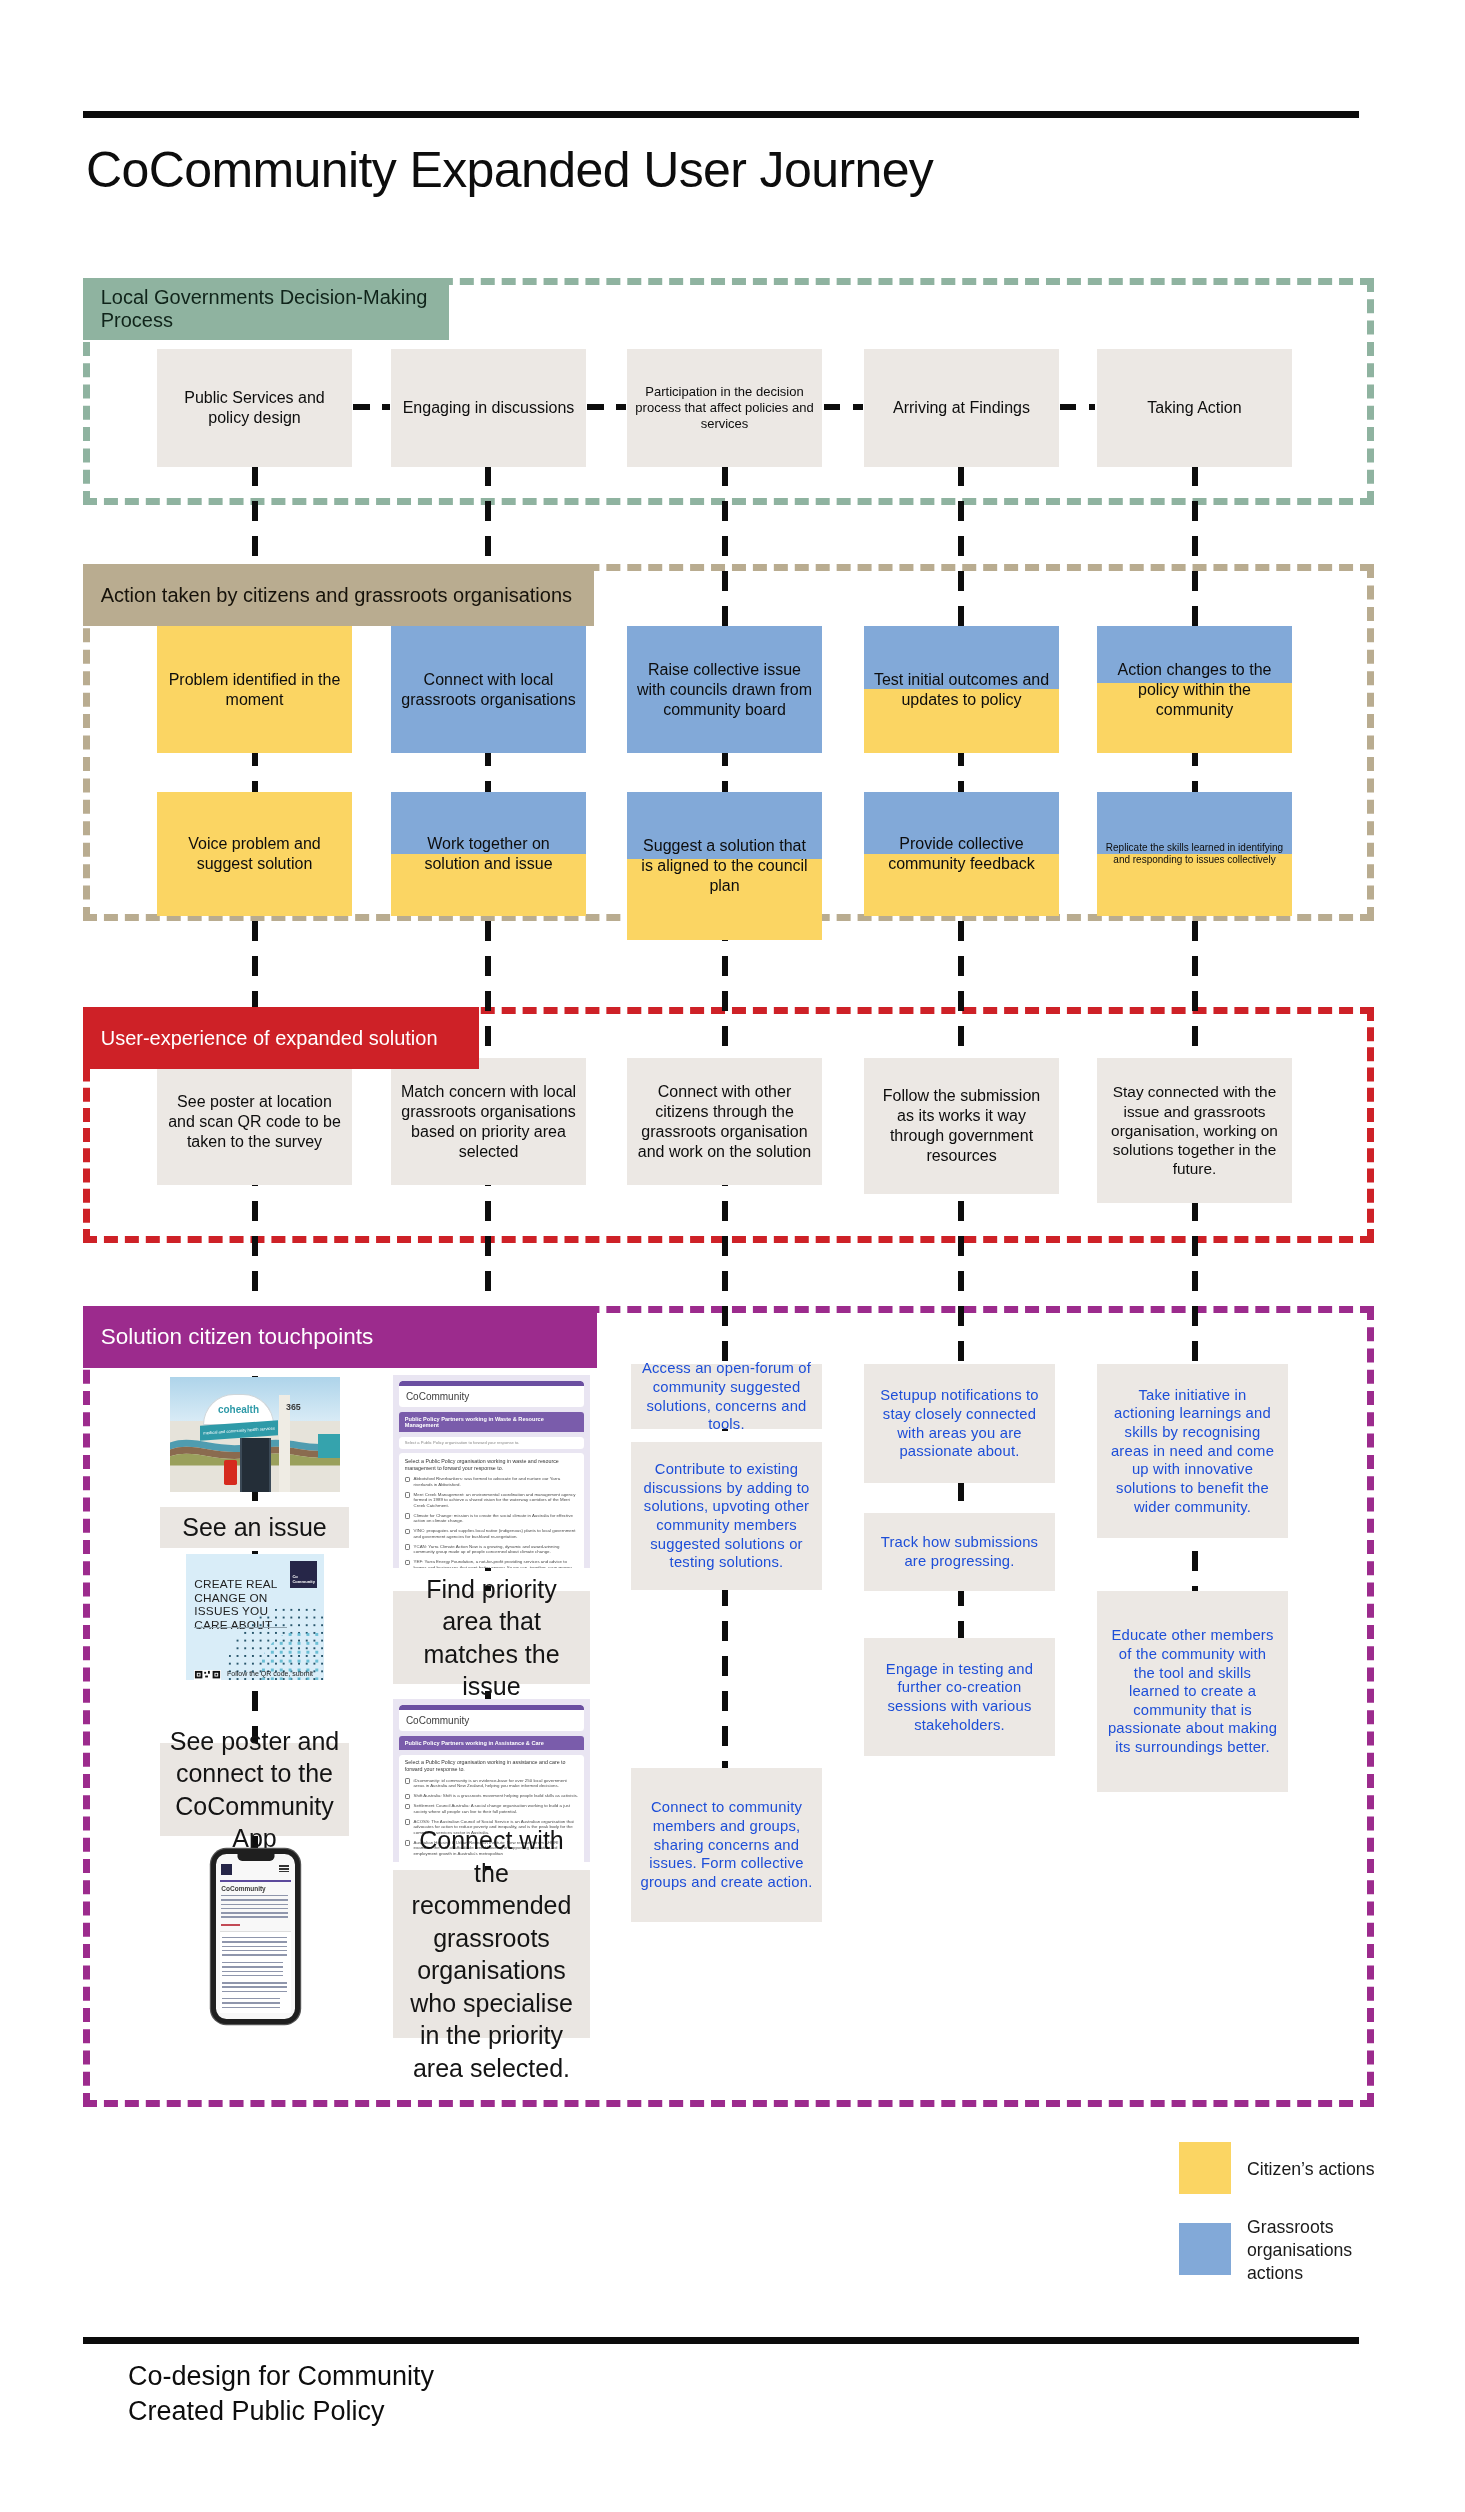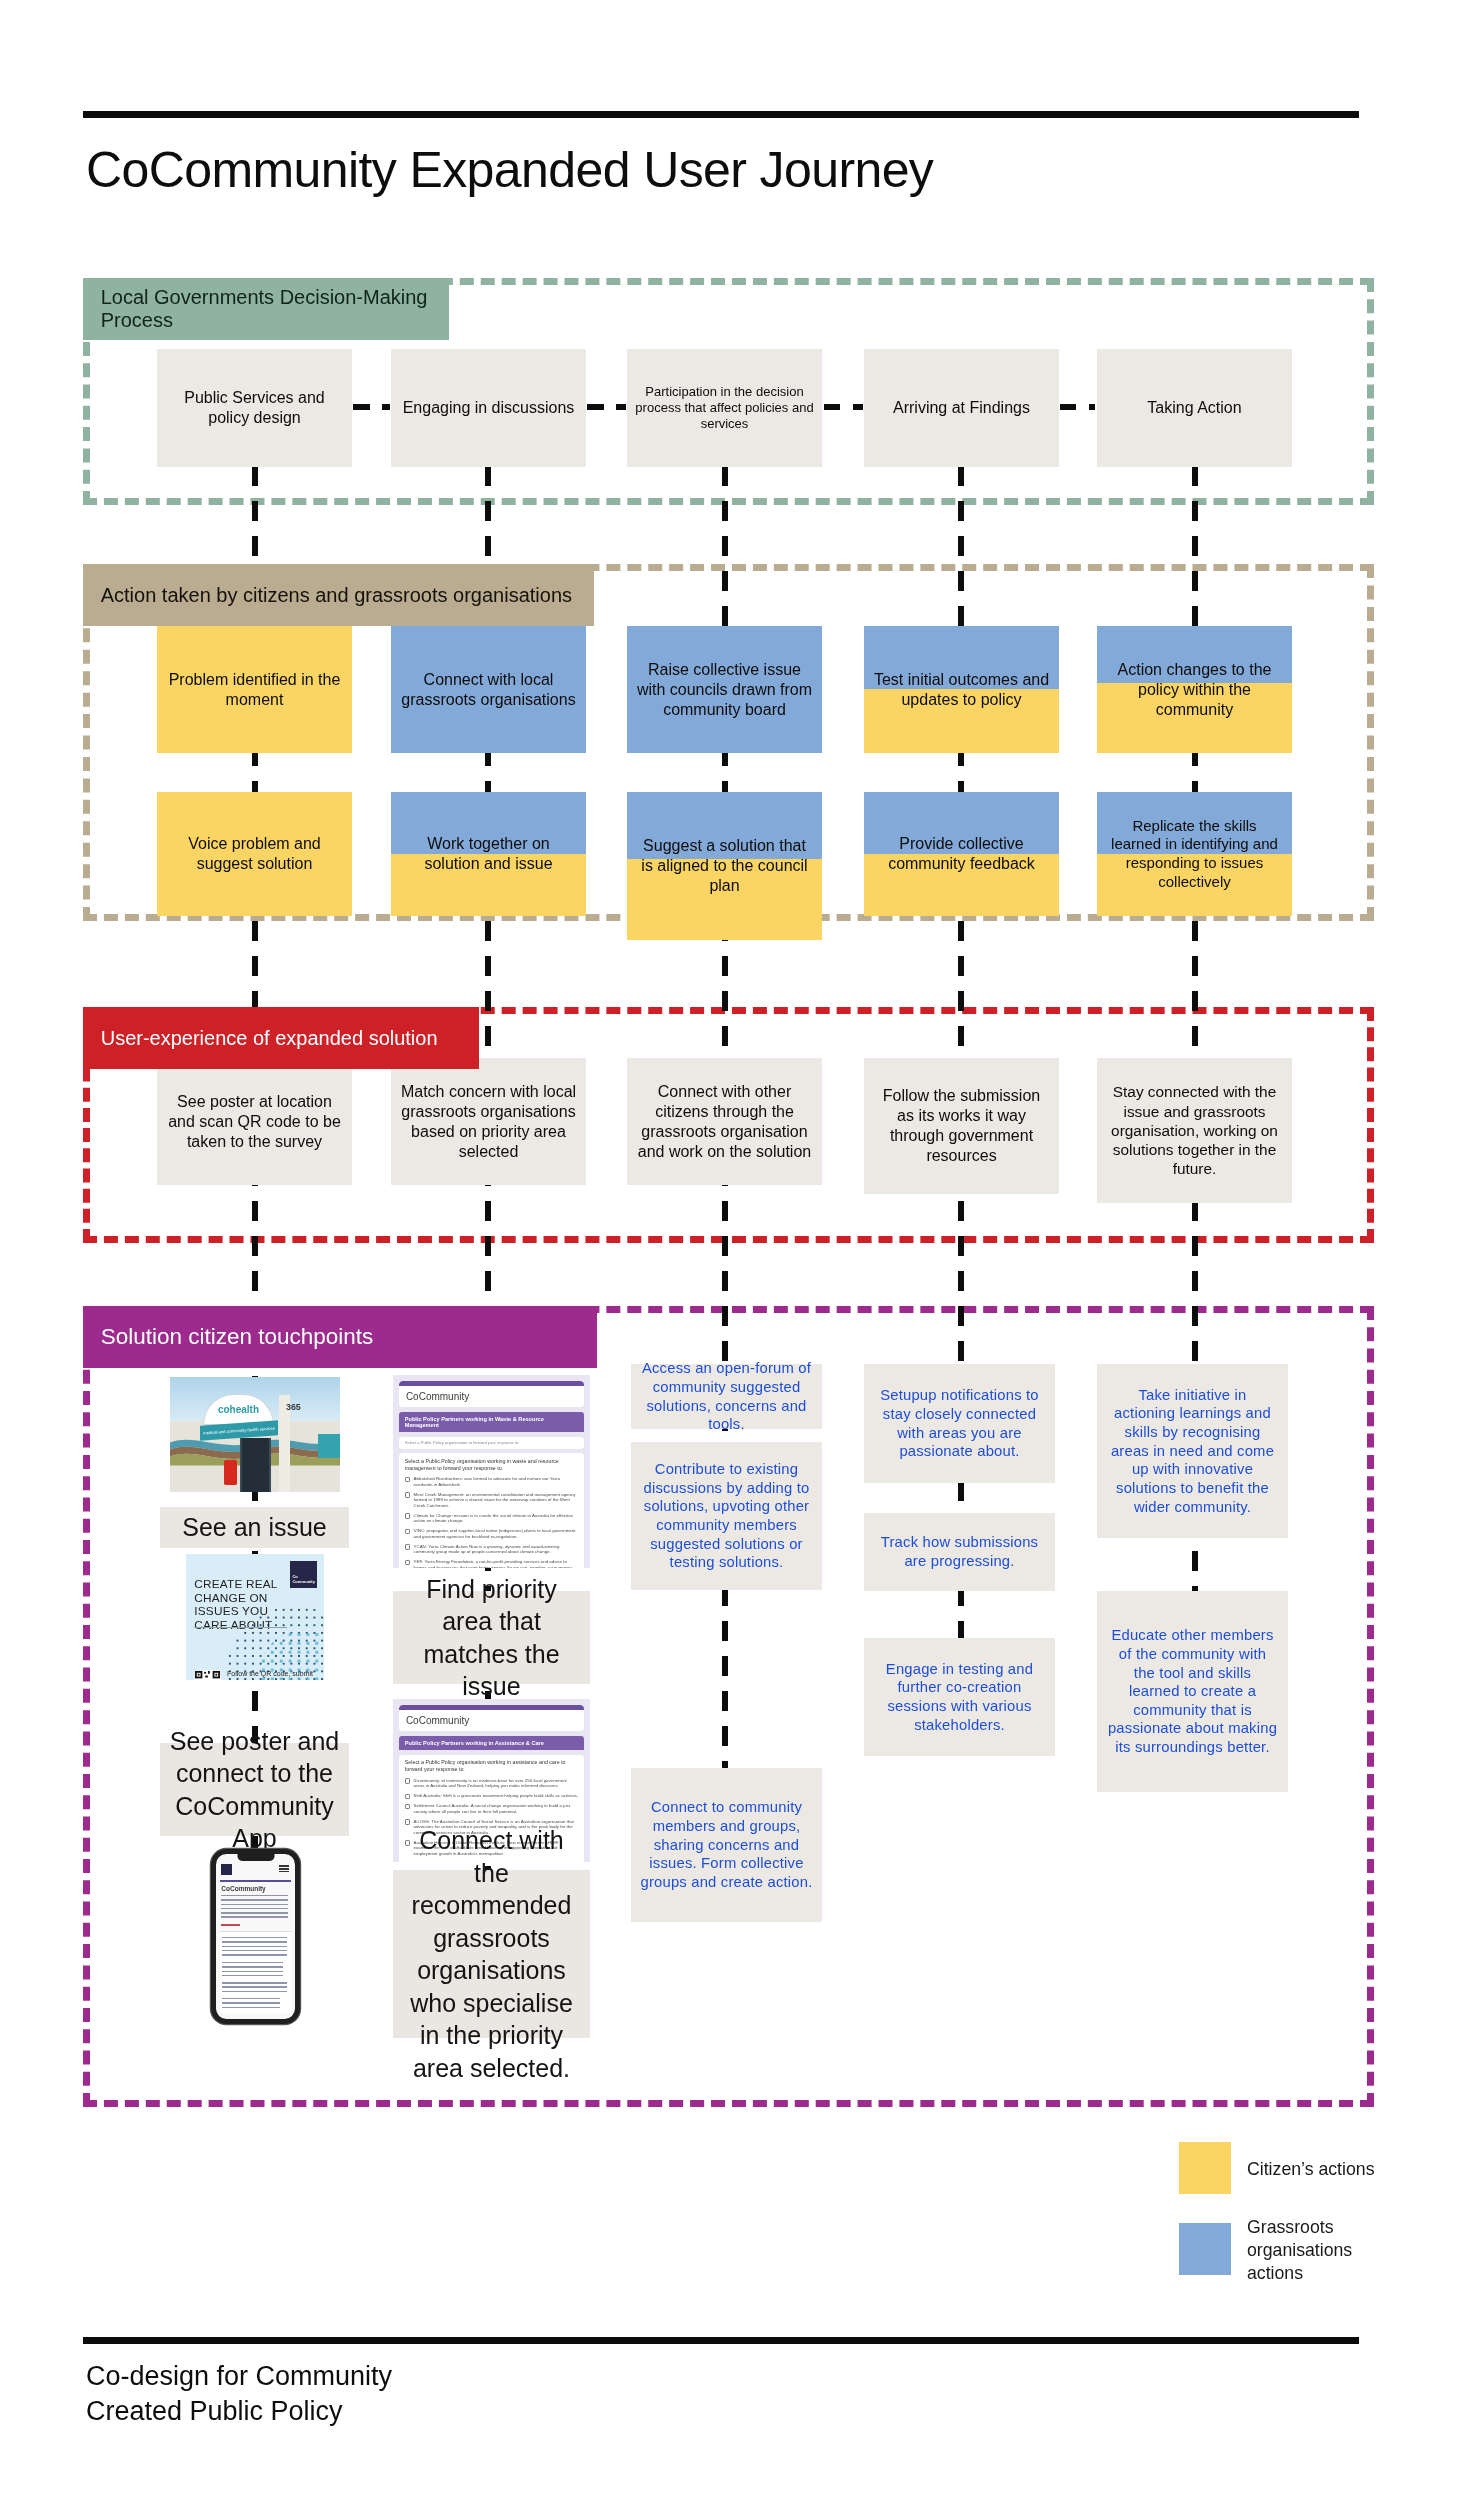--- a/index.html
+++ b/index.html
@@ -122,21 +122,21 @@
 <div class="step yellow" style="left:157px; top:626px; height:127px;">Problem identified in the moment</div>
 <div class="step blue" style="left:391px; top:626px; height:127px;">Connect with local grassroots organisations</div>
 <div class="step blue" style="left:627px; top:626px; height:127px;">Raise collective issue with councils drawn from community board</div>
 <div class="step split" style="left:864px; top:626px; height:127px;">Test initial outcomes and updates to policy</div>
 <div class="step split45" style="left:1097px; top:626px; height:127px;">Action changes to the policy within the community</div>
 
 <div class="step yellow" style="left:157px; top:792px; height:124px;">Voice problem and suggest solution</div>
 <div class="step split" style="left:391px; top:792px; height:124px;">Work together on solution and issue</div>
 <div class="step split45" style="left:627px; top:792px; height:148px;">Suggest a solution that is aligned to the council plan</div>
 <div class="step split" style="left:864px; top:792px; height:124px;">Provide collective community feedback</div>
-<div class="step split" style="left:1097px; top:792px; height:124px; font-size:15px;">Replicate the skills learned in identifying and responding to issues collectively</div>
+<div class="step split" style="left:1097px; top:792px; height:124px; font-size:10px;">Replicate the skills learned in identifying and responding to issues collectively</div>
 
 <div class="band" style="top:1007px; height:236px; border-color:var(--red);"></div>
 <div class="band-label" style="top:1007px; width:396px; background:var(--red); color:#fff;">User-experience of expanded solution</div>
 
 <div class="step gray" style="left:157px; top:1058px; height:127px;">See poster at location and scan QR code to be taken to the survey</div>
 <div class="step gray" style="left:391px; top:1058px; height:127px;">Match concern with local grassroots organisations based on priority area selected</div>
 <div class="step gray" style="left:627px; top:1058px; height:127px;">Connect with other citizens through the grassroots organisation and work on the solution</div>
 <div class="step gray" style="left:864px; top:1058px; height:136px;">Follow the submission as its works it way through government resources</div>
 <div class="step gray" style="left:1097px; top:1058px; height:145px; font-size:15.4px;">Stay connected with the issue and grassroots organisation, working on solutions together in the future.</div>
 
@@ -314,15 +314,15 @@
 
 <div class="tp-box" style="left:1097px; top:1364px; width:191px; height:174px;">Take initiative in actioning learnings and skills by recognising areas in need and come up with innovative solutions to benefit the wider community.</div>
 <div class="tp-box" style="left:1097px; top:1591px; width:191px; height:201px;">Educate other members of the community with the tool and skills learned to create a community that is passionate about making its surroundings better.</div>
 
 <div class="legend-swatch yellow" style="top:2142px;"></div>
 <div class="legend-label" style="top:2158px;">Citizen’s actions</div>
 <div class="legend-swatch blue" style="top:2223px;"></div>
 <div class="legend-label" style="top:2216px; width:154px;">Grassroots organisations actions</div>
 
 <div class="rule" style="top:2337px;"></div>
-<div class="footer-text" style="white-space:pre-line;">Co-design for Community
+<div class="footer-text" style="white-space:pre-line;margin-left:42px;">Co-design for Community
 Created Public Policy</div>
 
 
 </body></html>

